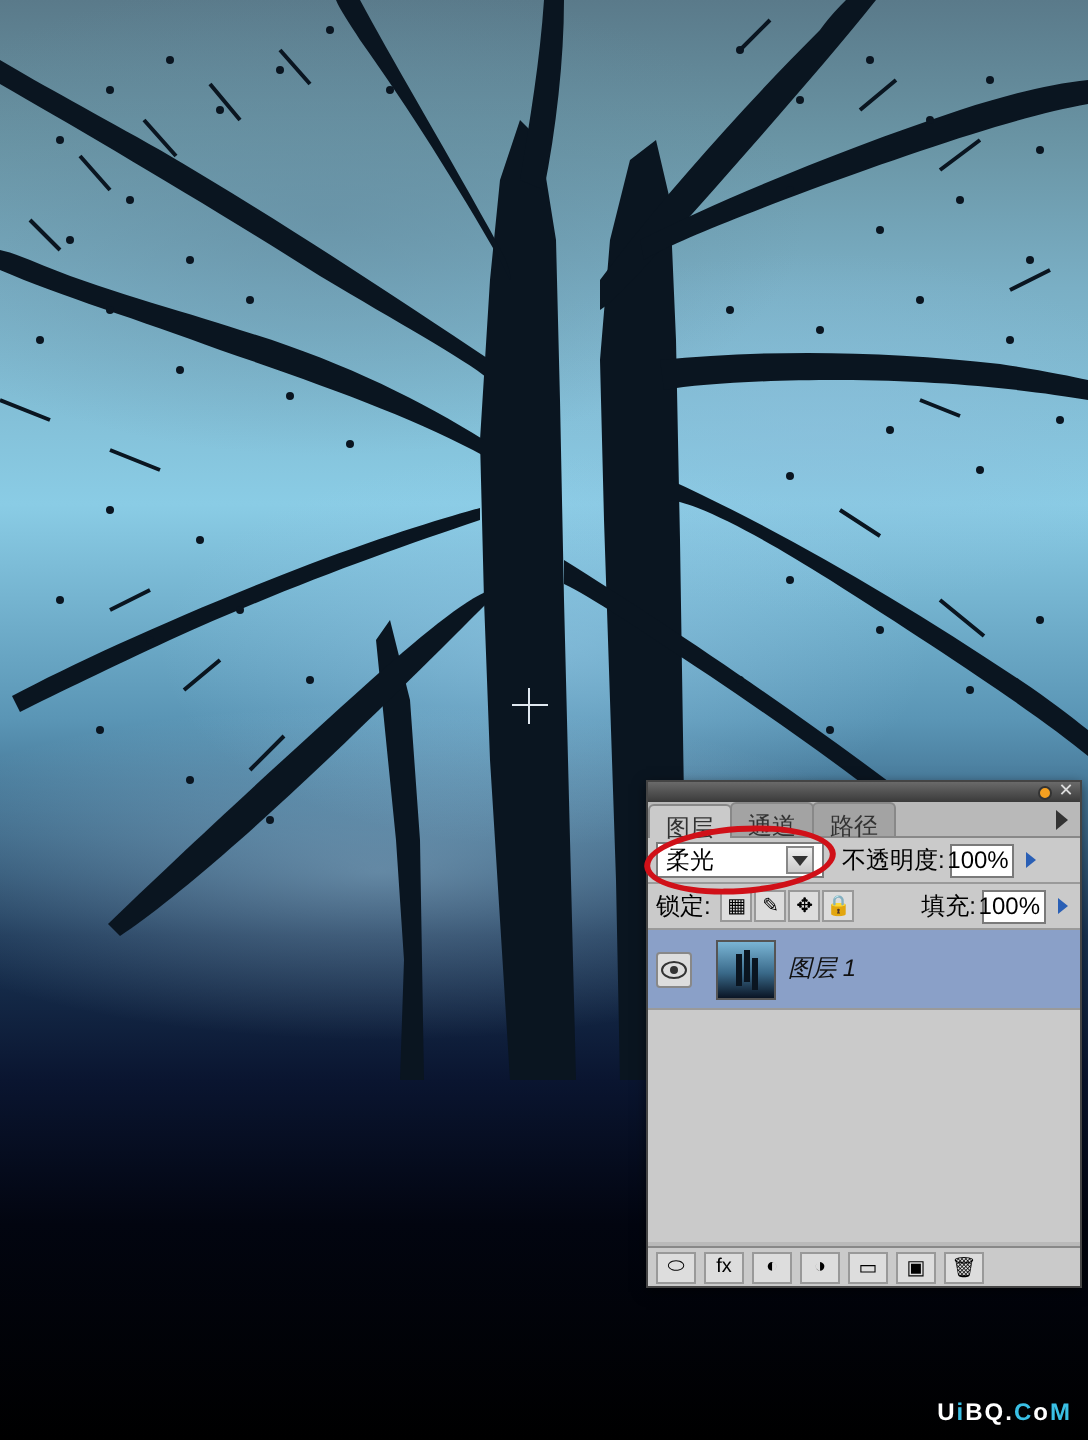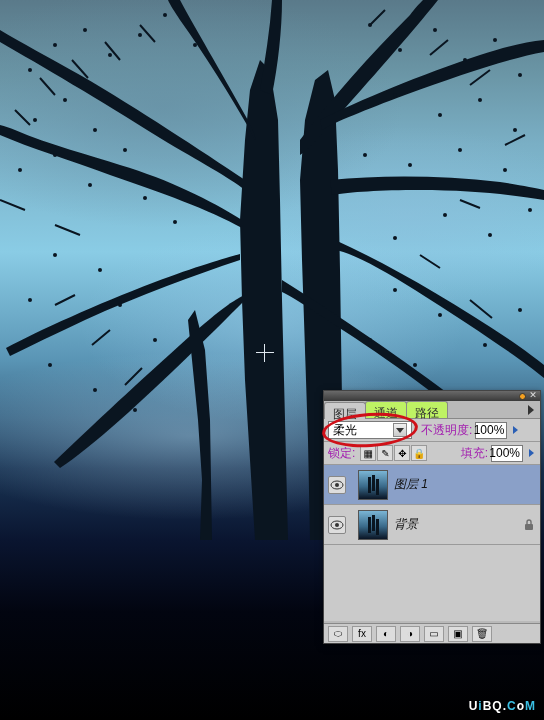--- a/index.html
+++ b/index.html
@@ -13,32 +13,32 @@
 .crosshair::before,.crosshair::after{content:"";position:absolute;background:currentColor}
 .crosshair::before{left:6px;top:-2px;width:1px;height:18px}
 .crosshair::after{top:6px;left:-2px;height:1px;width:18px}
 .watermark{position:absolute;right:8px;bottom:4px;font-size:22px;font-weight:bold;letter-spacing:1px;color:#3ac0e5}
 .watermark span{color:#fff}
 .panel-wrap{position:absolute;left:323px;top:390px;width:218px;height:254px;background:#b9b9b9;border:1px solid #444;box-shadow:0 2px 6px rgba(0,0,0,.5)}
 .titlebar{height:10px;background:linear-gradient(#6a6a6a,#3a3a3a);display:flex;justify-content:flex-end;align-items:center;gap:2px;padding-right:2px}
 .min-dot{width:7px;height:7px;border-radius:50%;background:#f5a020;border:1px solid #333}
 .close-x{width:10px;height:8px;color:#ddd;font-size:9px;line-height:6px;text-align:center;cursor:pointer}
 .tabs{display:flex;height:18px;background:#b9b9b9;border-bottom:1px solid #888}
-.tab{padding:3px 8px 2px;border:1px solid #888;border-bottom:none;border-radius:3px 3px 0 0;margin-right:-1px;background:#bef264;color:#333;cursor:pointer}
+.tab{padding:3px 8px 2px;border:1px solid #888;border-bottom:none;border-radius:3px 3px 0 0;margin-right:-1px;background:#a3a3a3;color:#333;cursor:pointer}
 .tab.active{background:#cacaca;position:relative;top:1px}
 .menu-btn{margin-left:auto;width:18px;display:flex;align-items:center;justify-content:center;cursor:pointer}
 .menu-arrow{width:0;height:0;border-top:5px solid transparent;border-bottom:5px solid transparent;border-left:6px solid #333}
 .row{display:flex;align-items:center;height:23px;padding:0 4px;border-bottom:1px solid #9a9a9a;background:#cacaca}
 .row.compact{gap:3px}
 .blend-wrap{position:relative}
 .blend{width:84px;height:18px;border:1px solid #7a7a7a;background:#fff;display:flex;align-items:center;padding:4px 4px;cursor:pointer}
 .blend-arrow{margin-left:auto;width:14px;height:14px;border:1px solid #888;display:flex;align-items:center;justify-content:center;background:linear-gradient(#f0f0f0,#cacaca)}
 .blend-arrow::after{content:"";width:0;height:0;border-left:4px solid transparent;border-right:4px solid transparent;border-top:5px solid #333}
 .ring{position:absolute;left:-6px;top:-8px;width:96px;height:34px;border:3px solid #d01018;border-radius:50%;transform:rotate(-4deg);pointer-events:none}
-.lbl{color:#a21caf;white-space:nowrap}
+.lbl{color:#000000;white-space:nowrap}
 .pct-box{width:32px;height:17px;border:1px solid #7a7a7a;background:#fff;display:flex;align-items:center;justify-content:flex-end;padding:0 2px}
 .side-arrow{width:10px;height:17px;display:flex;align-items:center;justify-content:center;cursor:pointer}
 .side-arrow::after{content:"";width:0;height:0;border-top:4px solid transparent;border-bottom:4px solid transparent;border-left:5px solid #2a5fb5}
 .lock-icons{display:flex;gap:1px;margin-left:2px}
 .lock-i{width:16px;height:16px;border:1px solid #999;background:#ddd;display:flex;align-items:center;justify-content:center;font-size:10px;cursor:pointer}
 .layers-list{background:#cacaca;height:156px;overflow:hidden}
 .layer{display:flex;align-items:center;height:40px;border-bottom:1px solid #9a9a9a;padding:11px 4px}
 .layer.sel{background:#8aa0c8}
 .eye{width:18px;height:18px;border:1px solid #888;border-radius:2px;background:#ddd;display:flex;align-items:center;justify-content:center;margin-right:6px;cursor:pointer}
 .eye svg{width:14px;height:10px}
@@ -184,36 +184,20 @@
           <svg viewBox="0 0 14 10">
             <ellipse cx="7" cy="5" rx="6" ry="4" fill="none" stroke="#333" stroke-width="1"></ellipse>
             <circle cx="7" cy="5" r="2" fill="#333"></circle>
           </svg>
         </div>
       <div class="thumb">
           <div class="thumb-bg"></div>
         </div>
       <span class="layer-name">图层 1</span>
     </div>
-    <div class="layer">
-      <div class="eye">
-          <svg viewBox="0 0 14 10">
-            <ellipse cx="7" cy="5" rx="6" ry="4" fill="none" stroke="#333" stroke-width="1"></ellipse>
-            <circle cx="7" cy="5" r="2" fill="#333"></circle>
-          </svg>
-        </div>
-      <div class="thumb">
-          <div class="thumb-bg"></div>
-        </div>
-      <span class="layer-name">背景</span>
-      <svg class="lock-badge" viewBox="0 0 14 14">
-          <rect x="3" y="6" width="8" height="6" rx="1" fill="#333"></rect>
-          <path d="M5 6 V4 a2 2 0 0 1 4 0 V6" fill="none" stroke="#333" stroke-width="1.4"></path>
-        </svg>
-    </div>
   </div>
 
   <div class="bottom-bar">
     <div class="bot-btn">⬭</div>
     <div class="bot-btn">fx</div>
     <div class="bot-btn">◐</div>
     <div class="bot-btn">◑</div>
     <div class="bot-btn">▭</div>
     <div class="bot-btn">▣</div>
     <div class="bot-btn">🗑</div>

